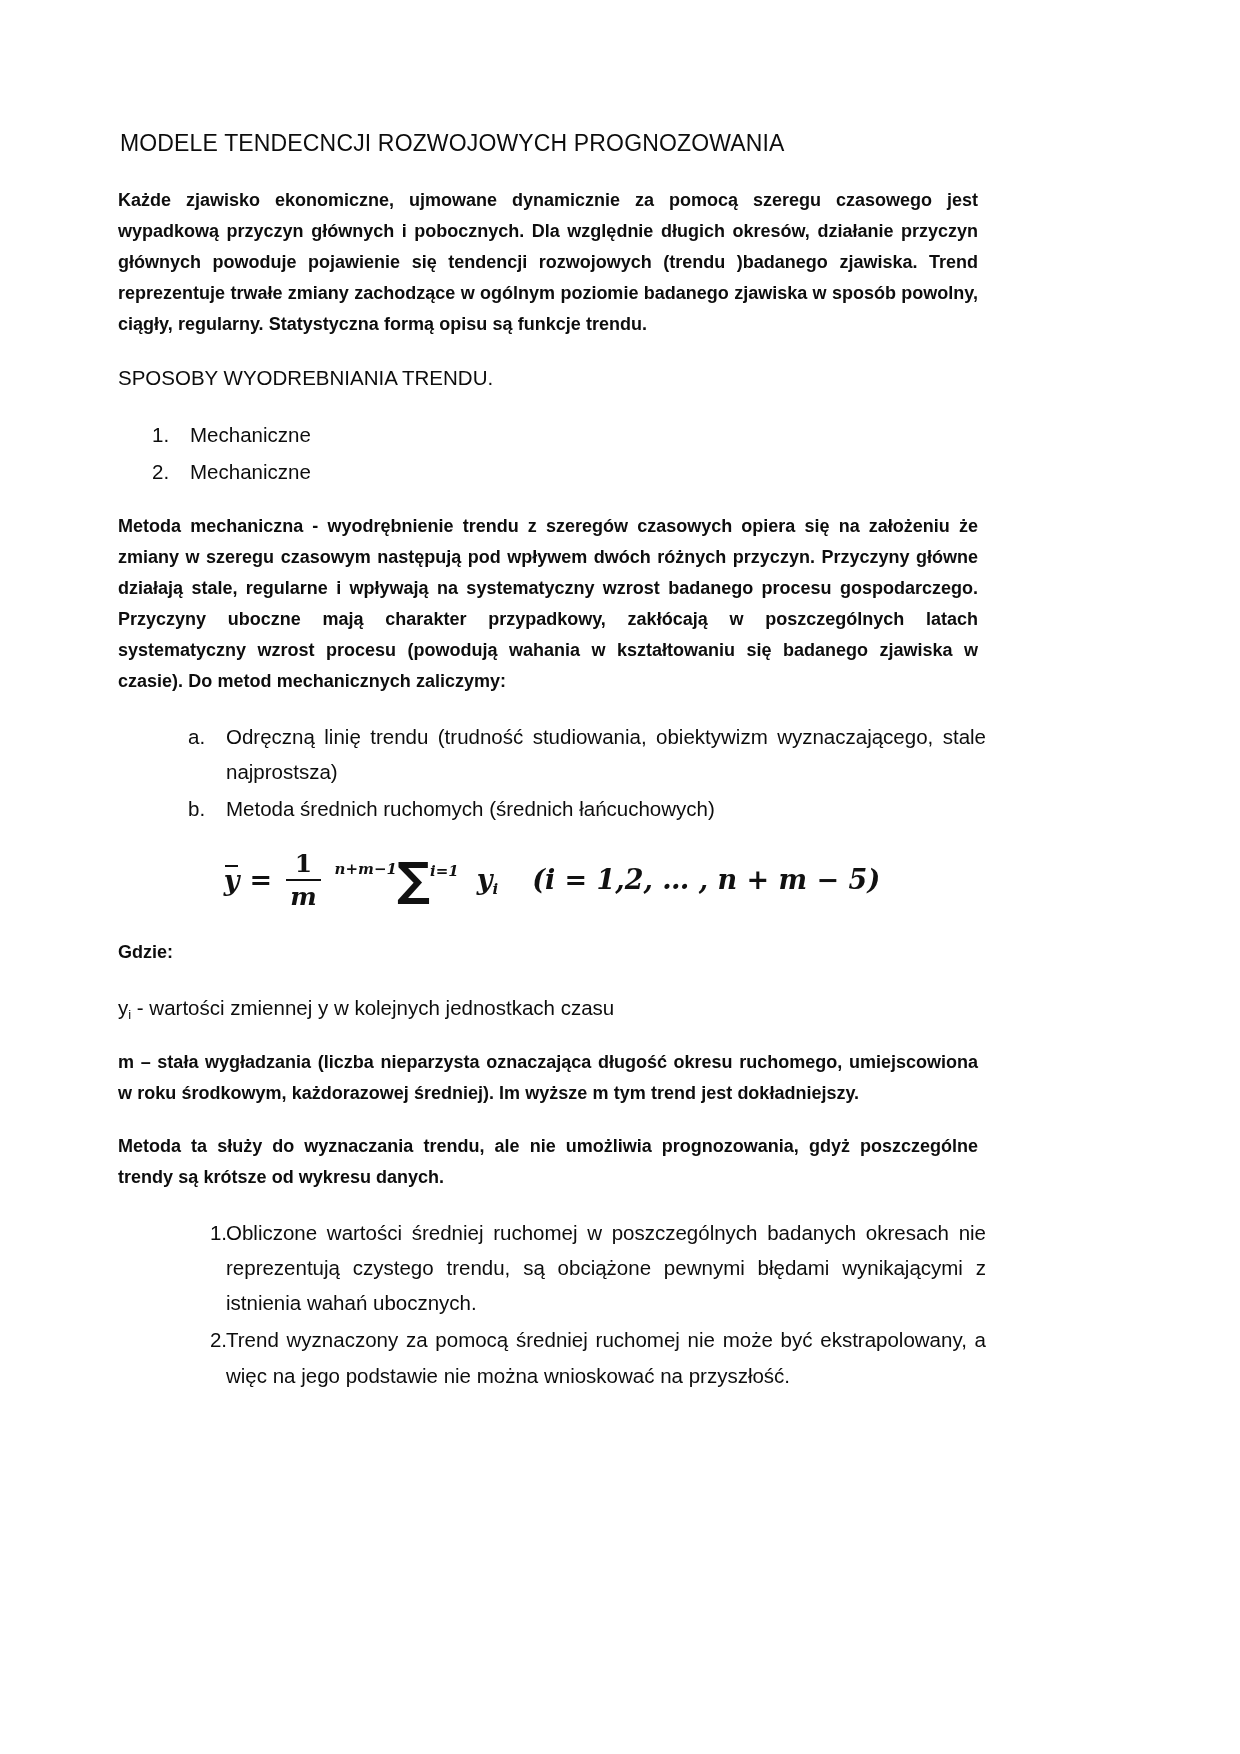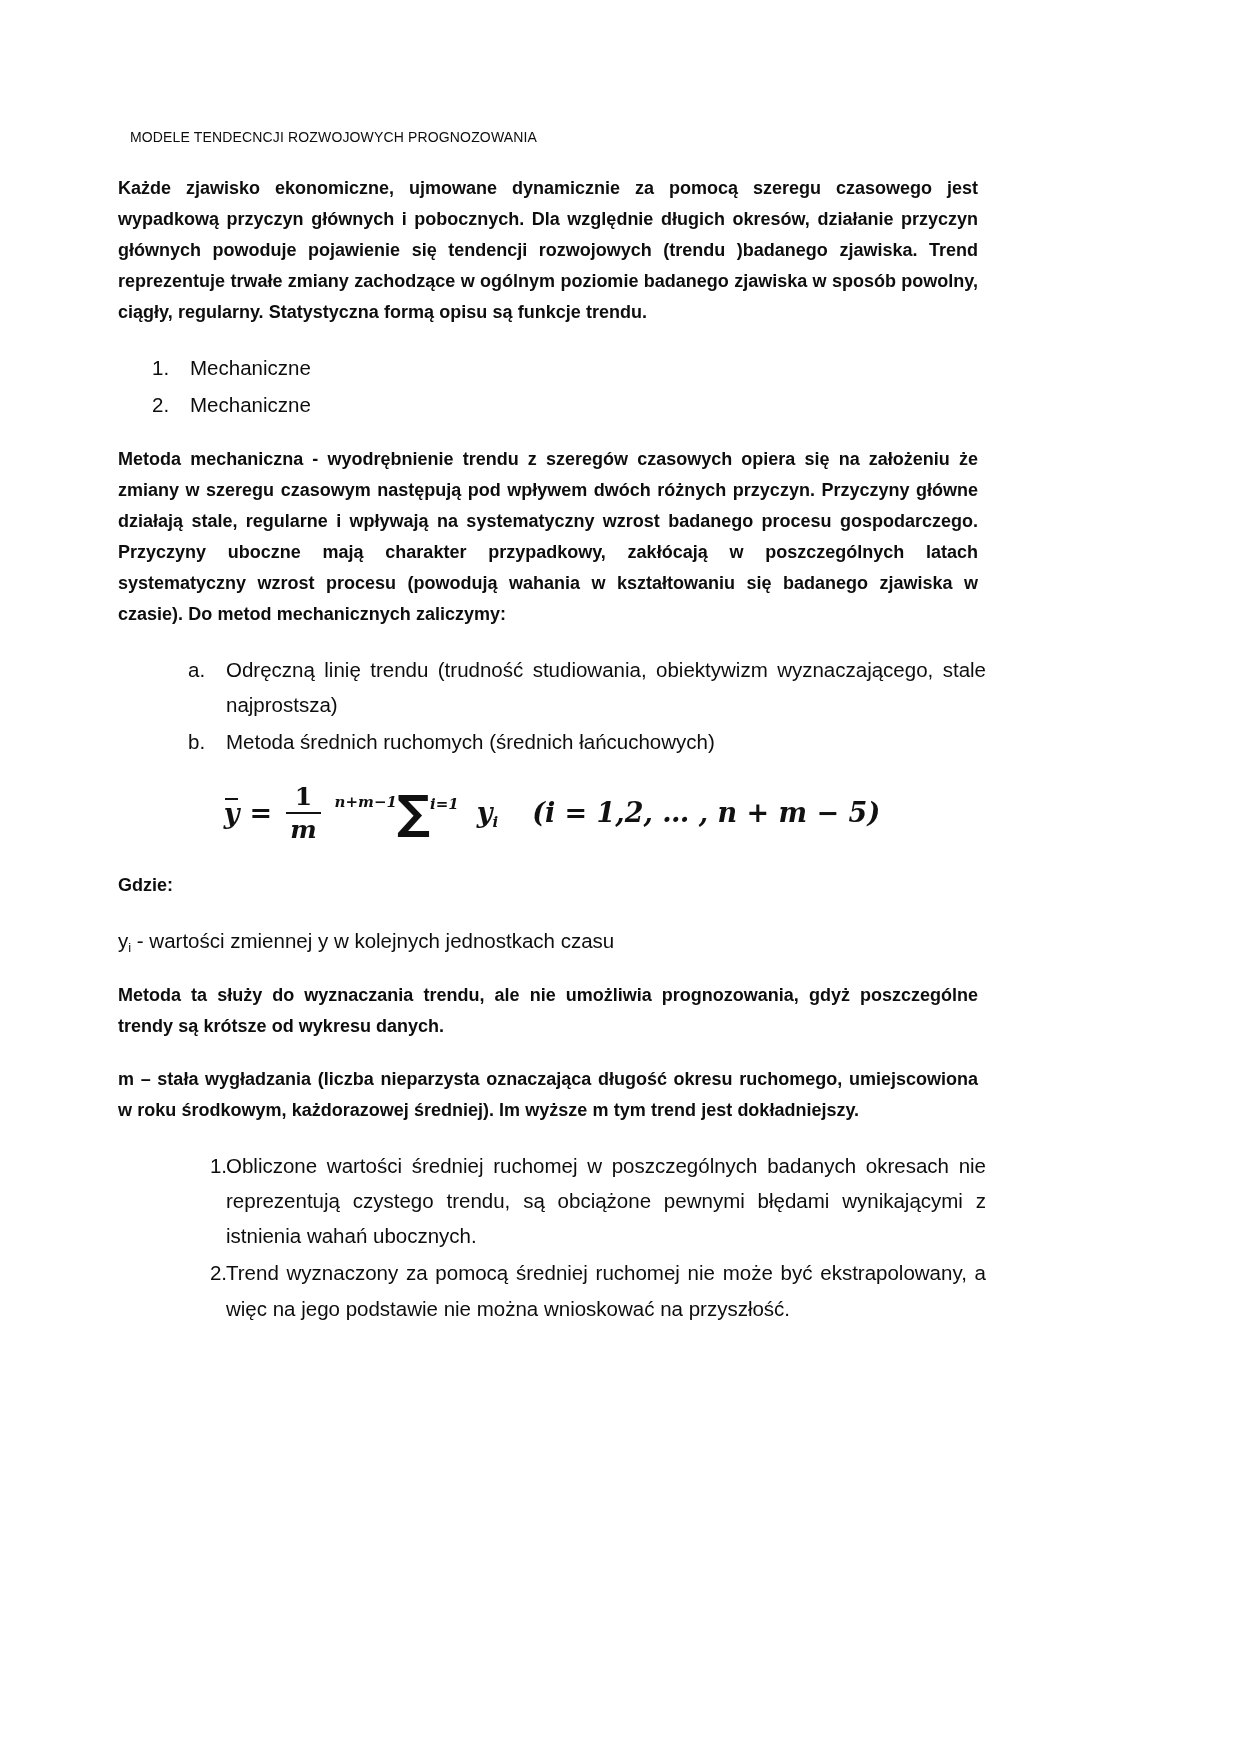--- a/index.html
+++ b/index.html
@@ -19,24 +19,24 @@
     box-sizing: border-box;
     overflow: hidden;
   }
   .content {
     position: absolute;
     left: 118px;
     top: 128px;
     width: 868px;
   }
   .doc-title {
-    font-size: 14px;
+    font-size: 23px;
     line-height: 1.35;
     letter-spacing: 0.15px;
-    margin: 0 0 26px 12px;
+    margin: 0 0 26px 2px;
     text-align: left;
     font-weight: 400;
   }
   p.para {
     font-size: 18px;
     line-height: 1.72;
     text-align: justify;
     text-justify: inter-word;
     margin: 0 8px 22px 0;
     word-spacing: 0.2px;
@@ -195,20 +195,21 @@
 </head>
 <body>
 
 <div class="page">
   <div class="content">
 
     <div class="doc-title">MODELE TENDECNCJI ROZWOJOWYCH PROGNOZOWANIA</div>
 
     <p class="para">Każde zjawisko ekonomiczne, ujmowane dynamicznie za pomocą szeregu czasowego jest wypadkową przyczyn głównych i pobocznych. Dla względnie długich okresów, działanie przyczyn głównych  powoduje  pojawienie się tendencji rozwojowych (trendu )badanego zjawiska. Trend reprezentuje trwałe zmiany zachodzące w ogólnym poziomie badanego zjawiska w sposób powolny, ciągły, regularny. Statystyczna formą opisu są funkcje trendu.</p>
 
+    <div class="section-head">SPOSOBY WYODREBNIANIA TRENDU.</div>
 
     <ol class="numlist lvl1">
       <li>
         <span class="marker">1.</span>
         <span class="li-text">Mechaniczne</span>
       </li>
       <li>
         <span class="marker">2.</span>
         <span class="li-text">Mechaniczne</span>
       </li>
@@ -243,23 +244,23 @@
         </span>
         <span class="fm-y-i"><span>y</span><sub>i</sub></span>
         <span class="fm-cond">(i = 1,2, … , n + m − 5)</span>
       </div>
     </div>
 
     <p class="para nojust">Gdzie:</p>
 
     <div class="varline"><span>y</span><sub>i</sub><span> - wartości zmiennej y w kolejnych jednostkach czasu</span></div>
 
+    <p class="para">m – stała wygładzania (liczba nieparzysta oznaczająca długość okresu ruchomego, umiejscowiona w roku środkowym, każdorazowej średniej). Im wyższe m tym trend jest dokładniejszy.</p>
+
     <p class="para">Metoda ta służy do wyznaczania trendu, ale nie umożliwia prognozowania, gdyż poszczególne trendy są krótsze od wykresu danych.</p>
-
-    <p class="para">m – stała wygładzania (liczba nieparzysta oznaczająca długość okresu ruchomego, umiejscowiona w roku środkowym, każdorazowej średniej). Im wyższe m tym trend jest dokładniejszy.</p>
 
 
     <ol class="numlist lvl2">
       <li>
         <span class="marker">1.</span>
         <span class="li-text">Obliczone wartości średniej ruchomej w poszczególnych badanych okresach nie reprezentują czystego trendu, są obciążone pewnymi błędami wynikającymi z istnienia wahań ubocznych.</span>
       </li>
       <li>
         <span class="marker">2.</span>
         <span class="li-text">Trend wyznaczony za pomocą średniej ruchomej nie może być ekstrapolowany, a więc na jego podstawie nie można wnioskować na przyszłość.</span>

